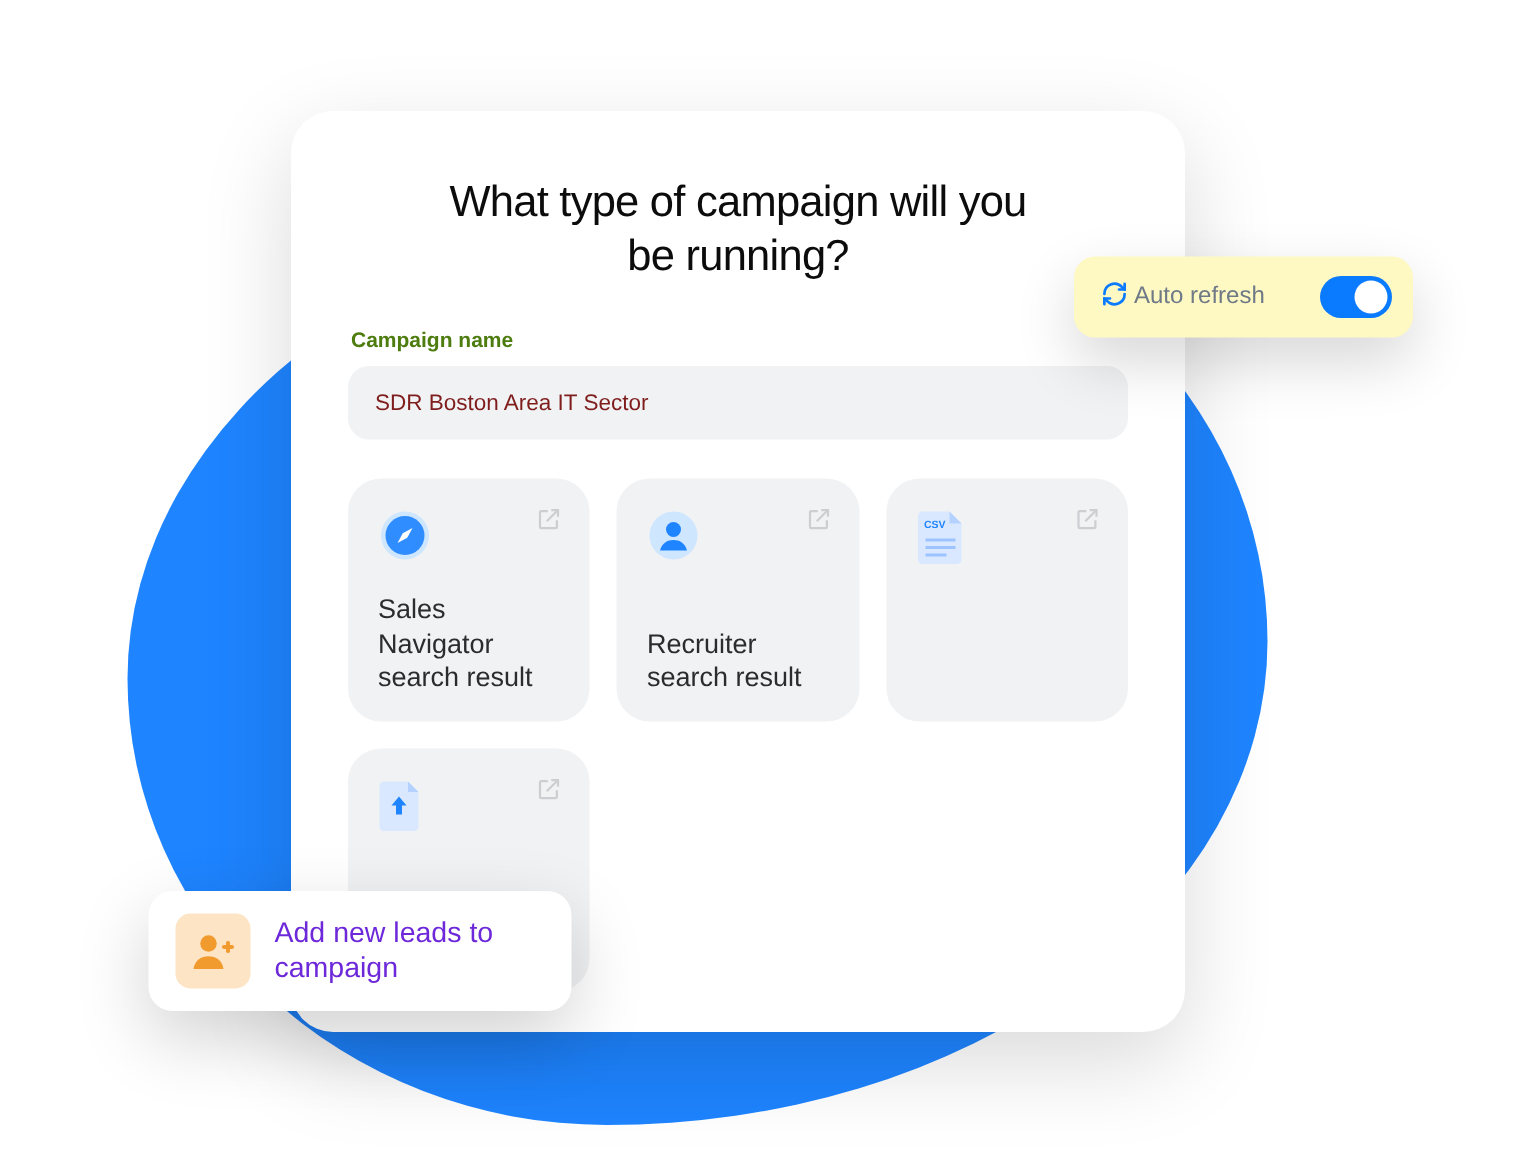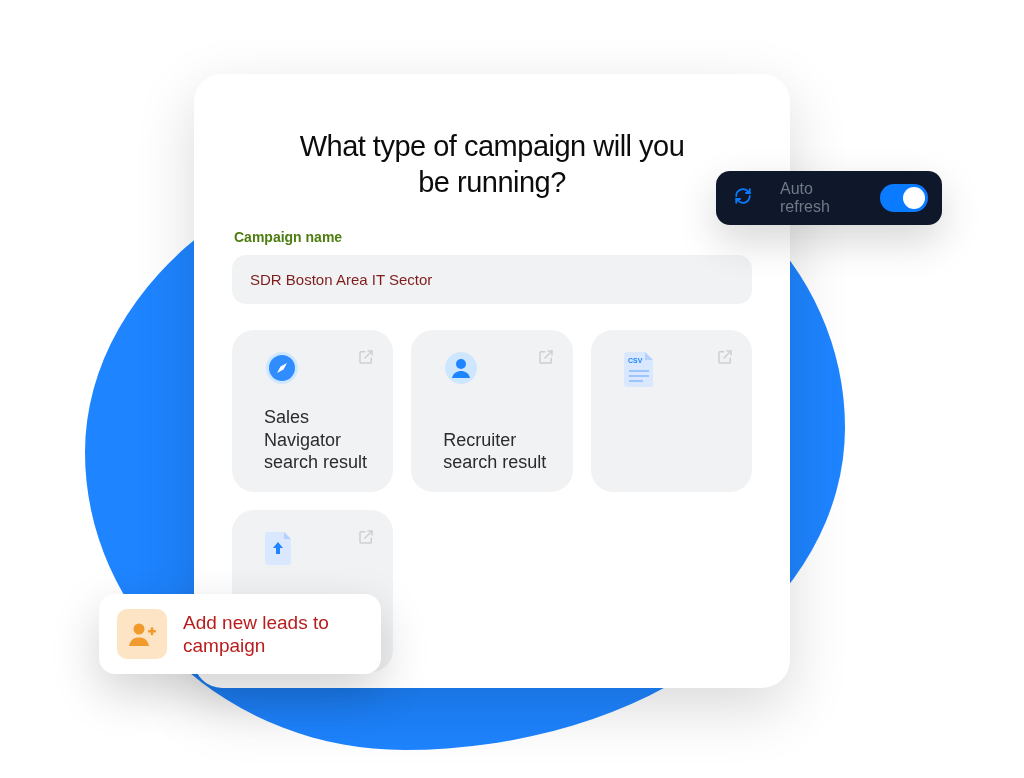--- a/index.html
+++ b/index.html
@@ -37,21 +37,21 @@
     padding: 38px 38px 28px 38px;
   }
 
   .title {
     font-size: 29px;
     font-weight: 400;
     color: #0c0c0c;
     text-align: center;
     letter-spacing: -0.5px;
     line-height: 1.25;
-    margin: 16px auto 28px auto;
+    margin: 5px auto 28px auto;
     width: 420px;
   }
 
   .field-label {
     font-size: 14px;
     font-weight: 700;
     color: #4d7c0f;
     margin: 0 0 10px 2px;
   }
 
@@ -70,21 +70,21 @@
     display: grid;
     grid-template-columns: repeat(3, 1fr);
     gap: 18px;
     margin-top: 26px;
   }
 
   .tile {
     background: #f1f2f4;
     border-radius: 22px;
     height: 162px;
-    padding: 20px 18px 18px 32px;
+    padding: 20px 18px 18px 20px;
     position: relative;
     display: flex;
     flex-direction: column;
     justify-content: space-between;
     cursor: pointer;
   }
 
   .tile-icon-wrap {
     width: 40px;
     height: 40px;
@@ -104,27 +104,27 @@
     font-weight: 400;
   }
 
   
   .auto-refresh {
     position: absolute;
     top: 171px;
     left: 716px;
     width: 226px;
     height: 54px;
-    background: #0f172a;
+    background: #fef9c3;
     border-radius: 14px;
     box-shadow: 0 16px 40px rgba(0,0,0,0.16);
     display: flex;
     align-items: center;
     padding: 0 14px 0 18px;
-    gap: 28px;
+    gap: 4px;
   }
   .auto-refresh .label {
     flex: 1;
     font-size: 16px;
     color: #6f7a86;
   }
   .toggle {
     width: 48px;
     height: 28px;
     background: #0a7aff;
@@ -163,21 +163,21 @@
     height: 50px;
     background: #fde4c4;
     border-radius: 10px;
     display: flex;
     align-items: center;
     justify-content: center;
     flex-shrink: 0;
   }
   .add-leads .text {
     font-size: 19px;
-    color: #b91c1c;
+    color: #6d28d9;
     line-height: 1.22;
   }
 
 </style>
 </head>
 <body>
 
 <div class="blob"></div>
 
 <div class="card">

